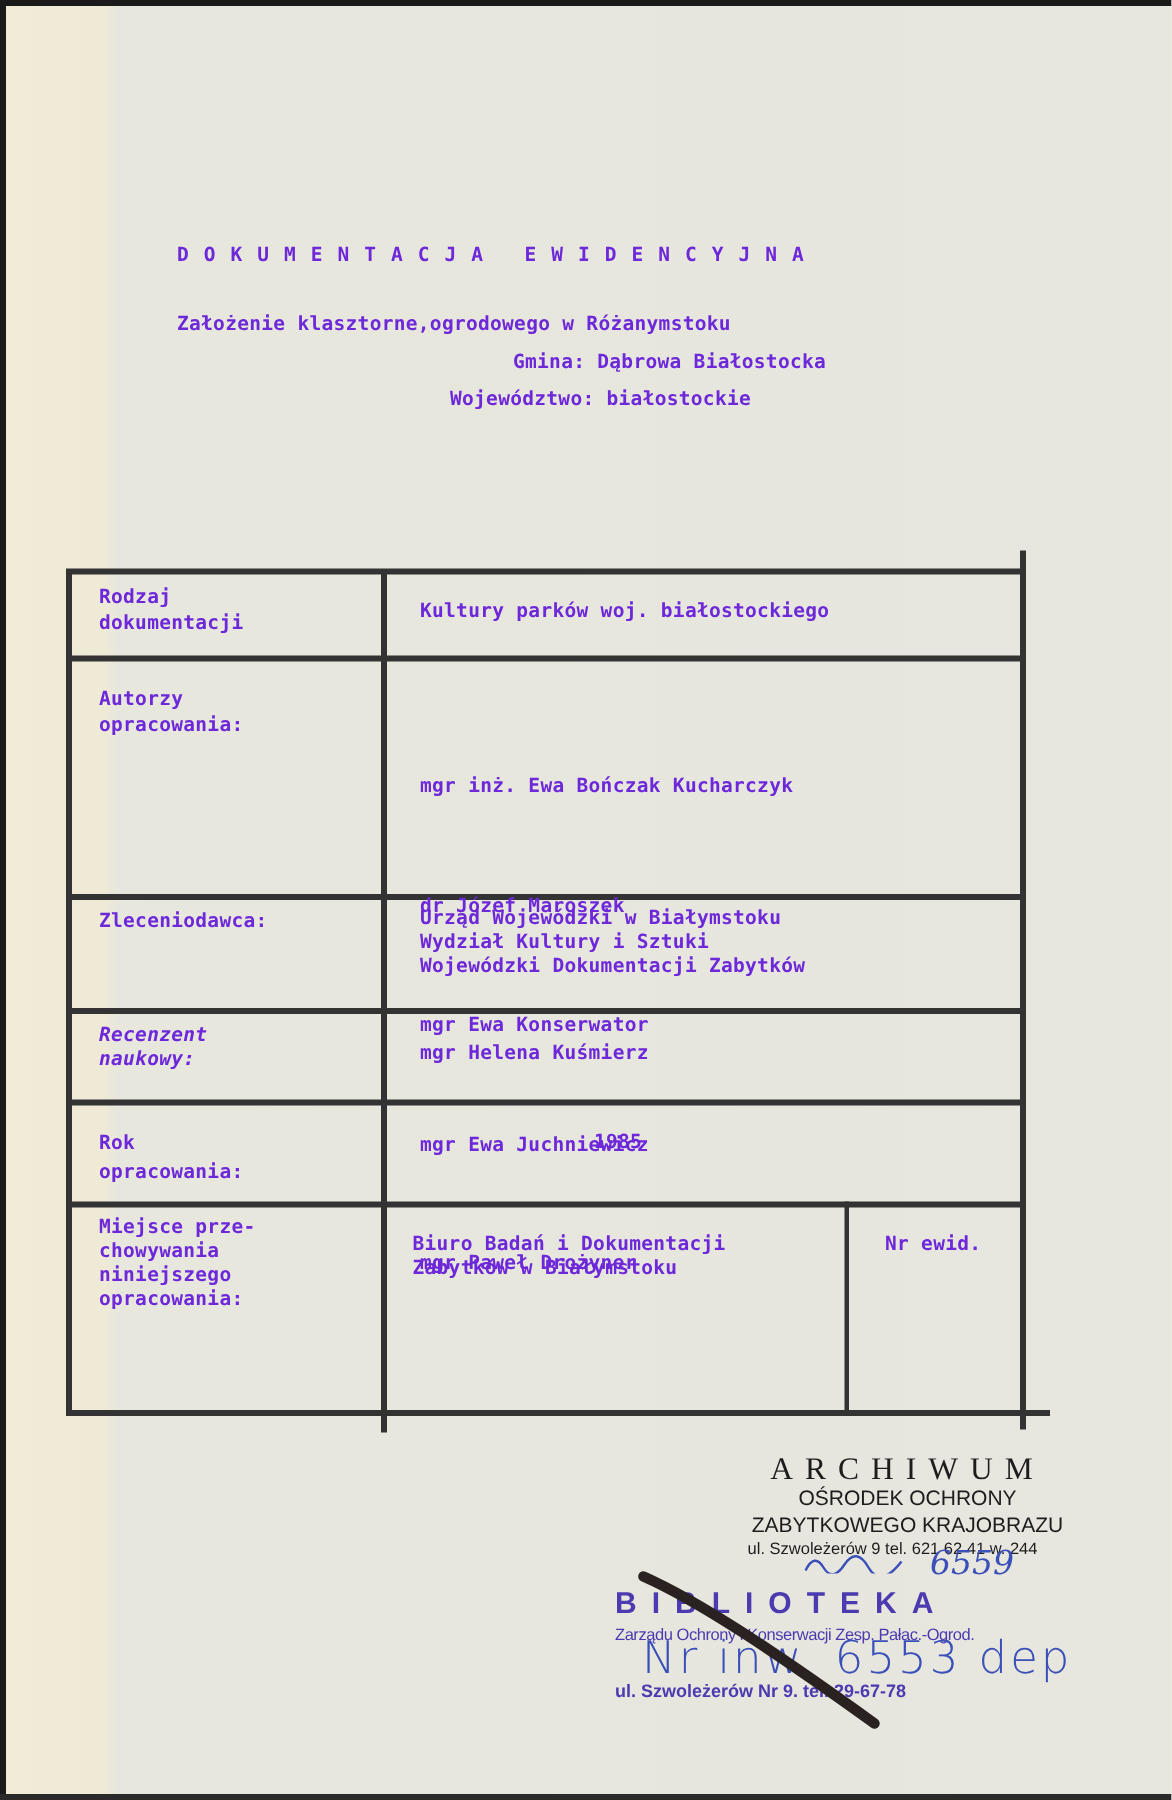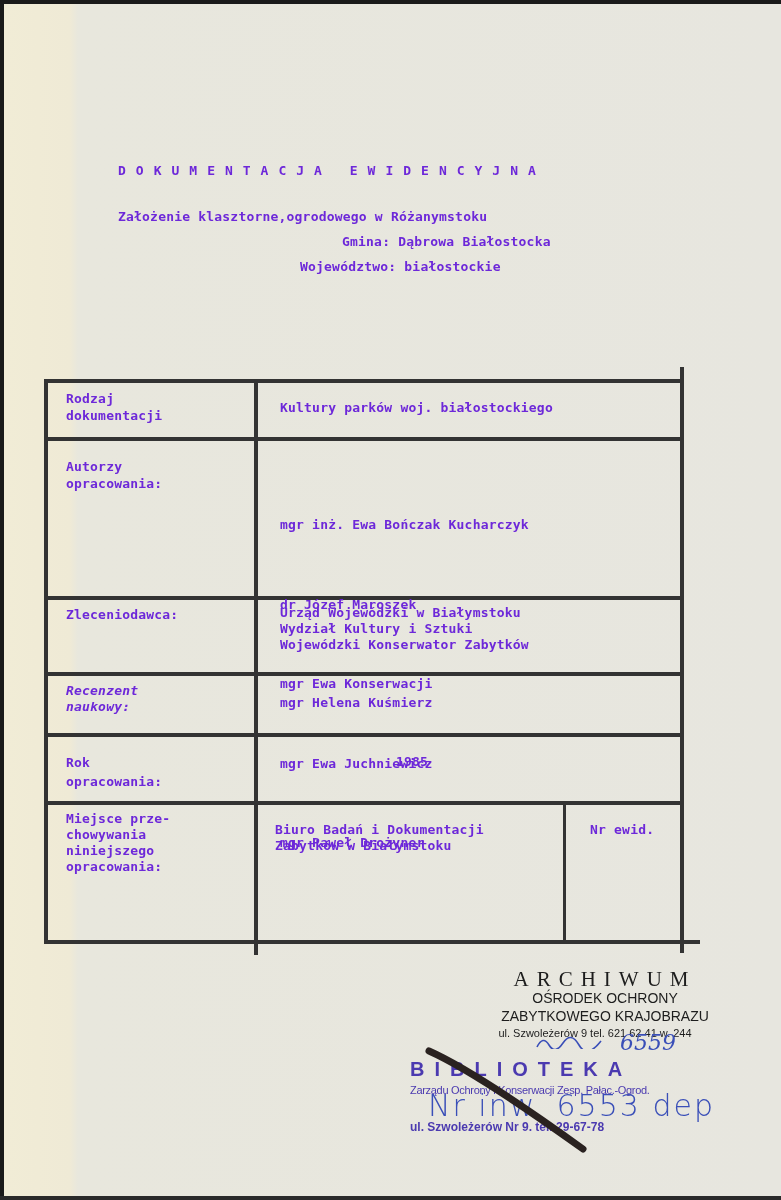--- a/index.html
+++ b/index.html
@@ -50,27 +50,27 @@
   <div class="tbl-line" style="left:563px; top:801px; width:3px; height:141px;"></div>
 </div>
 
 <div class="typed cell-text" style="left:66px; top:390px;"><div>Rodzaj</div><div>dokumentacji</div></div>
 <div class="typed cell-text" style="left:280px; top:399px;">Kultury parków woj. białostockiego</div>
 
 <div class="typed cell-text" style="left:66px; top:458px;"><div>Autorzy</div><div>opracowania:</div></div>
 <div class="typed" style="left:280px; top:459px; line-height:26.5px;">
   <div>mgr inż. Ewa Bończak Kucharczyk</div>
   <div>dr Józef Maroszek</div>
-  <div>mgr Ewa Konserwacji</div>
+  <div>mgr Ewa Konserwator</div>
   <div>mgr Ewa Juchniewicz</div>
   <div>mgr Paweł Drożyner</div>
 </div>
 
 <div class="typed cell-text" style="left:66px; top:606px;">Zleceniodawca:</div>
-<div class="typed" style="left:280px; top:605px; line-height:16px;"><div>Urząd Wojewódzki w Białymstoku</div><div>Wydział Kultury i Sztuki</div><div>Wojewódzki Konserwator Zabytków</div></div>
+<div class="typed" style="left:280px; top:605px; line-height:16px;"><div>Urząd Wojewódzki w Białymstoku</div><div>Wydział Kultury i Sztuki</div><div>Wojewódzki Dokumentacji Zabytków</div></div>
 
 <div class="typed cell-text" style="left:66px; top:683px; line-height:16px;font-style:italic;"><div>Recenzent</div><div>naukowy:</div></div>
 <div class="typed cell-text" style="left:280px; top:694px;">mgr Helena Kuśmierz</div>
 
 <div class="typed cell-text" style="left:66px; top:753px; line-height:19px;"><div>Rok</div><div>opracowania:</div></div>
 <div class="typed cell-text" style="left:396px; top:753px;">1985</div>
 
 <div class="typed" style="left:66px; top:811px; line-height:16px;"><div>Miejsce prze-</div><div>chowywania</div><div>niniejszego</div><div>opracowania:</div></div>
 <div class="typed" style="left:275px; top:822px; line-height:16px;"><div>Biuro Badań i Dokumentacji</div><div>Zabytków w Białymstoku</div></div>
 <div class="typed" style="left:590px; top:822px;">Nr ewid.</div>

